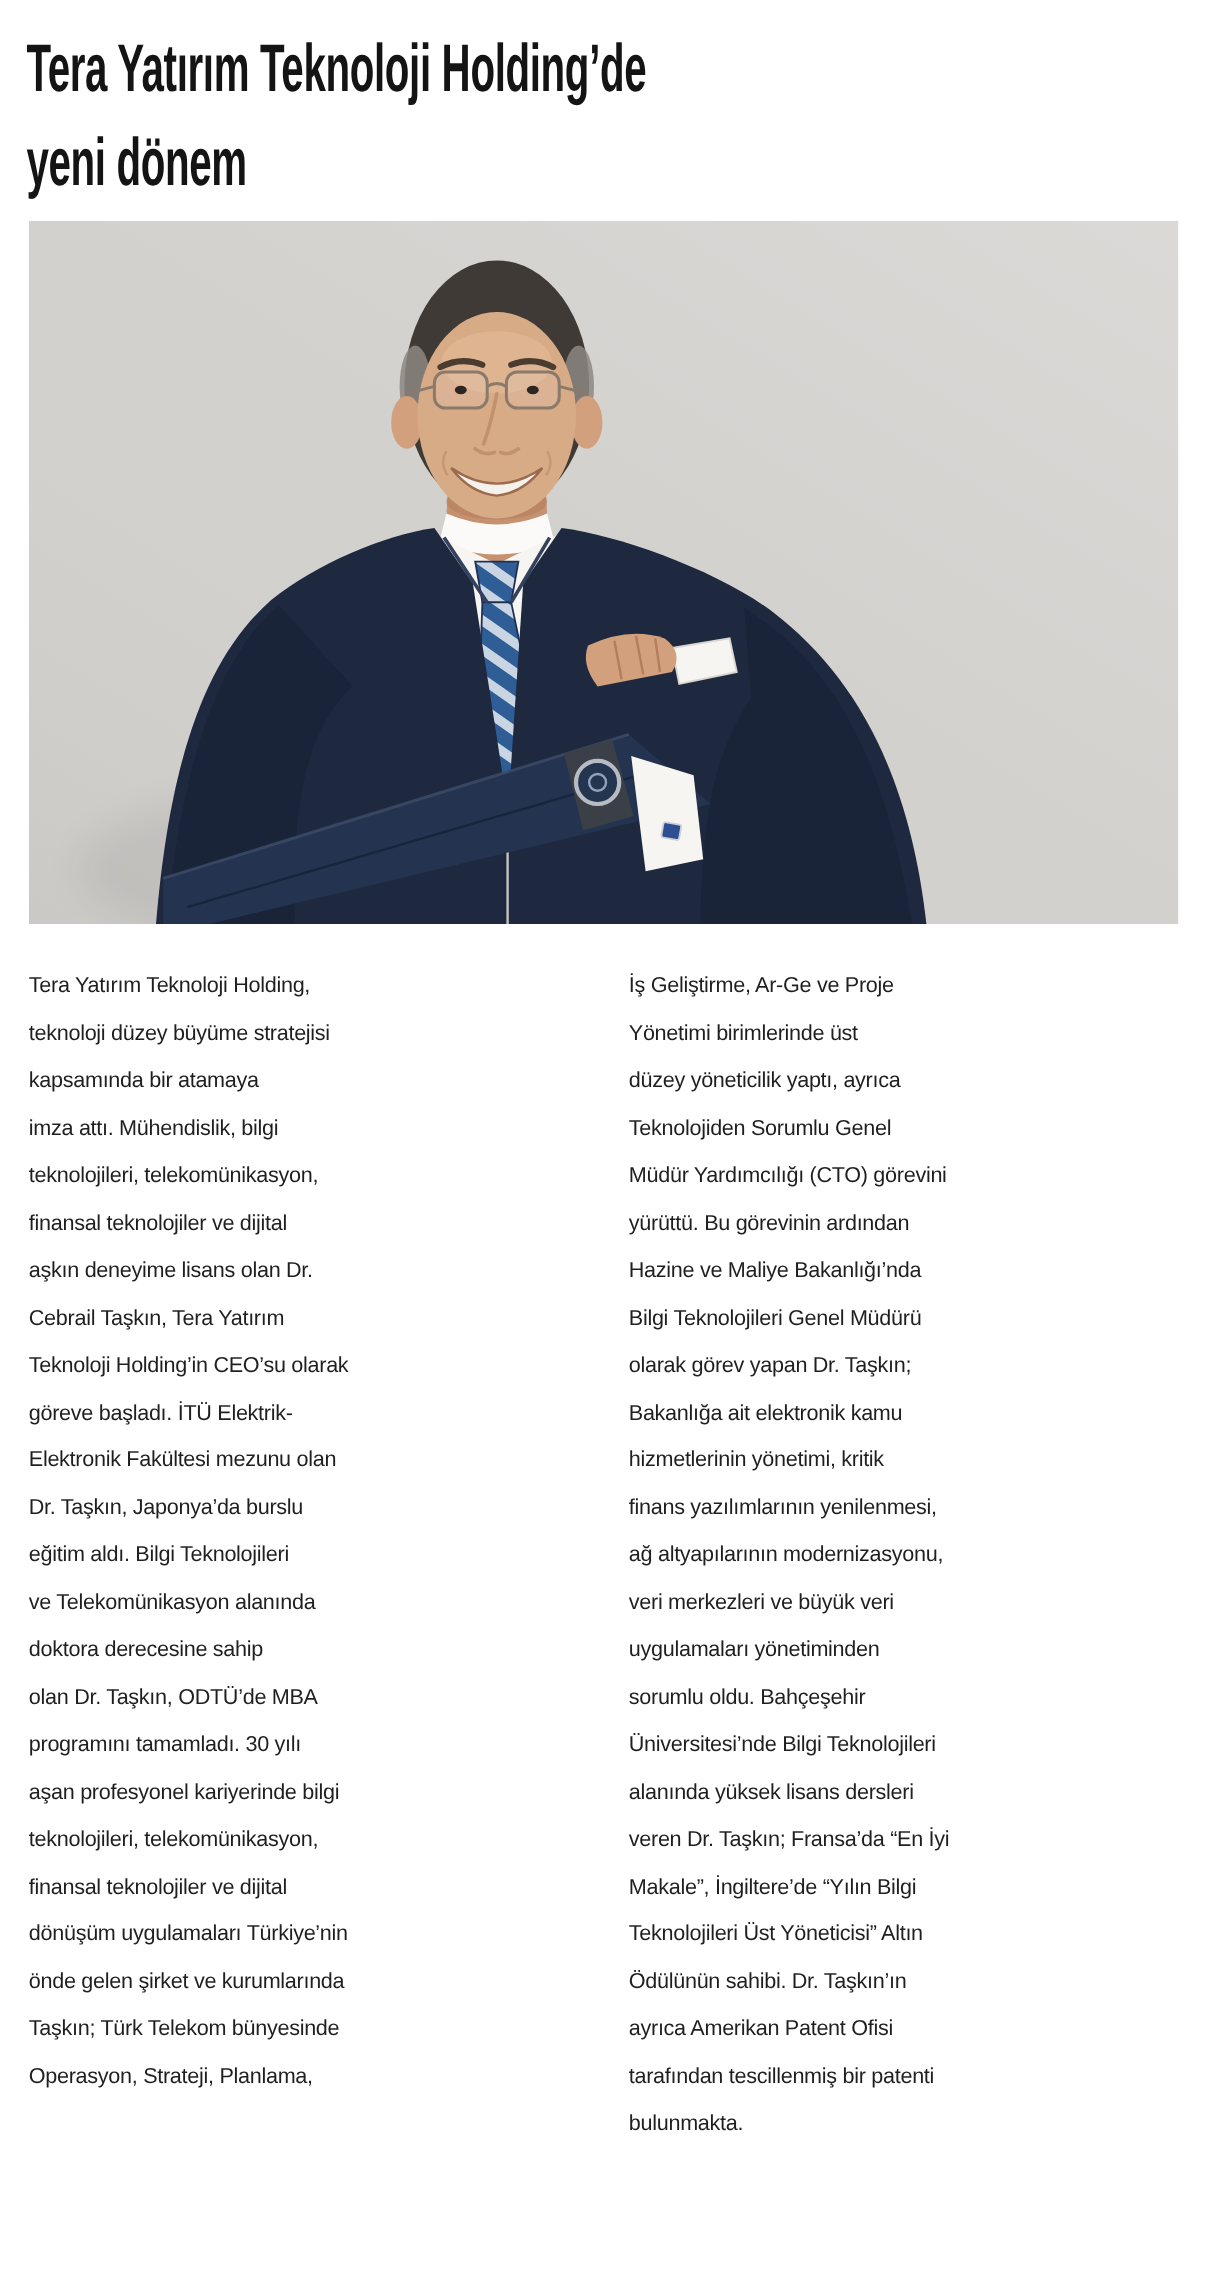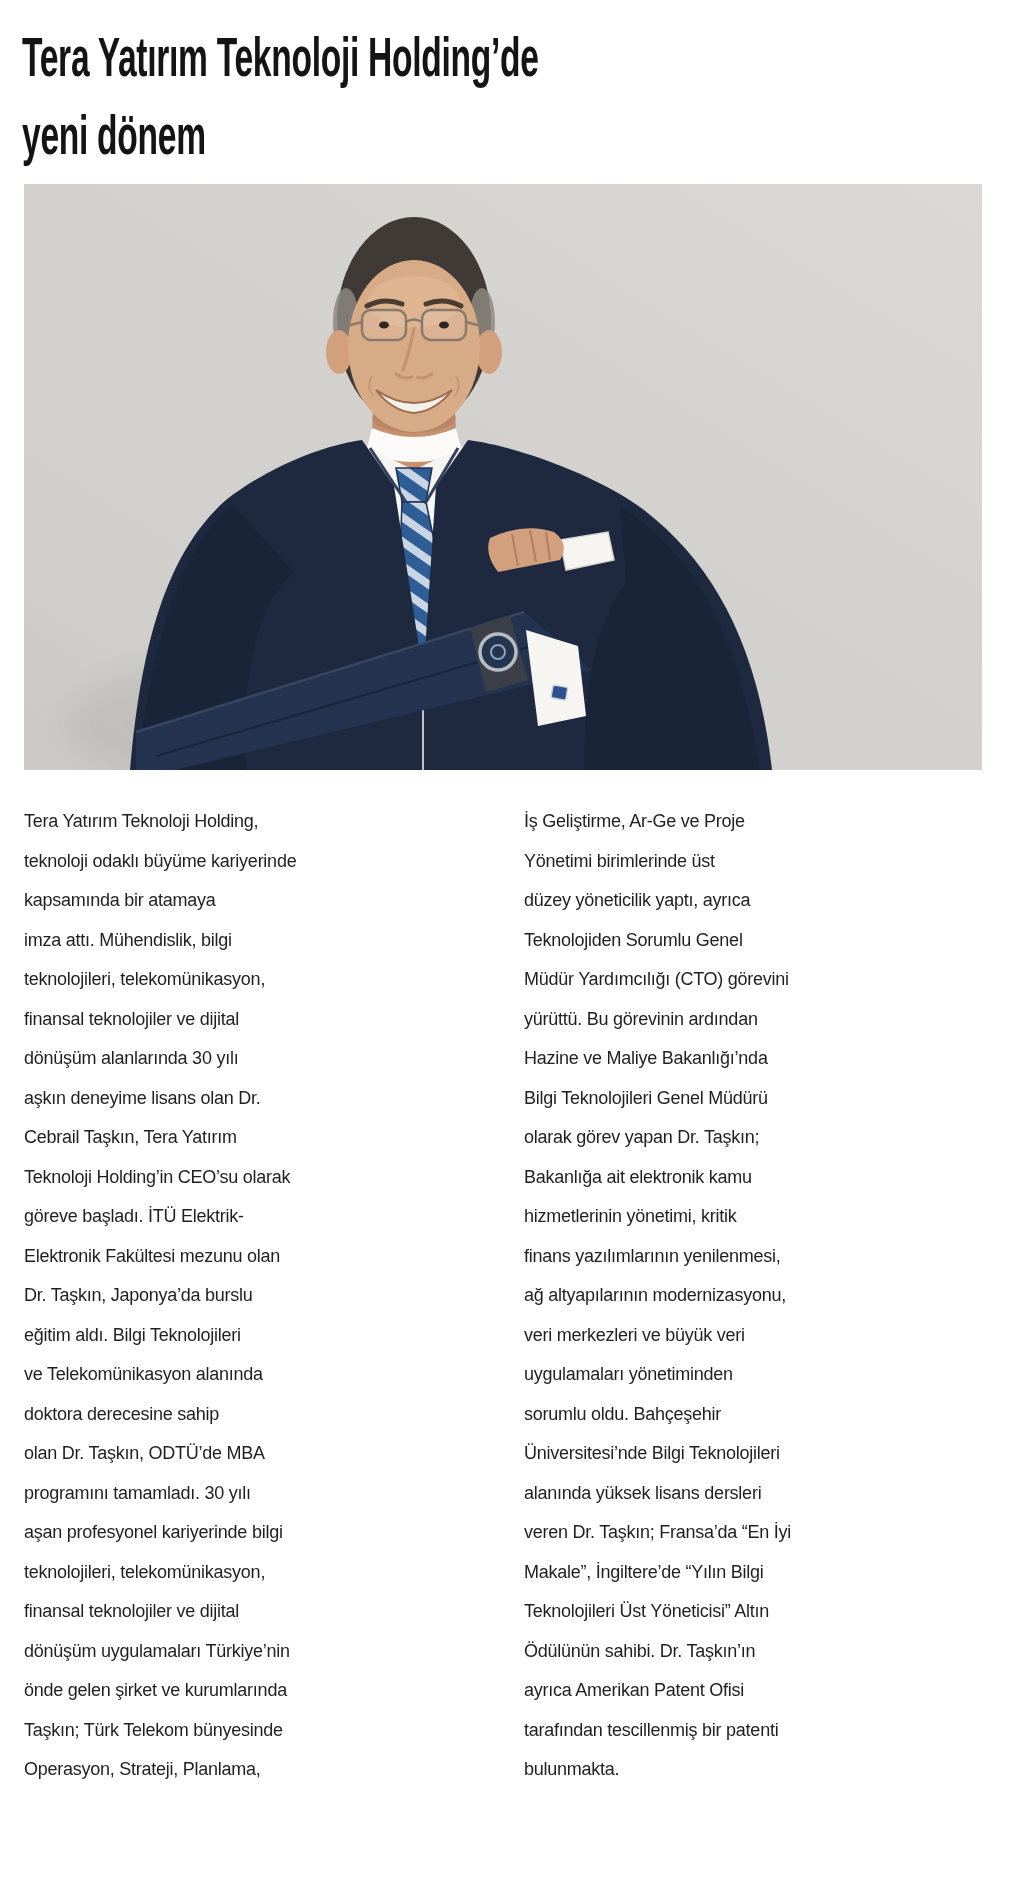--- a/index.html
+++ b/index.html
@@ -134,26 +134,25 @@
         <path d="M390,144 Q385,170 379,186 M372,190 Q380,196 388,193 M408,190 Q400,196 393,193" stroke="#b98963" stroke-width="3" fill="none" opacity="0.75" stroke-linecap="round"></path>
         <path d="M352,206 Q390,232 428,206 Q412,227 390,229 Q368,227 352,206 Z" fill="#f5f2ec" stroke="#9c6a4c" stroke-width="2"></path>
         <path d="M348,192 Q342,202 349,212 M432,192 Q438,202 431,212" stroke="#bb8a66" stroke-width="2" fill="none" opacity="0.6"></path>
       </g>
     </svg>
   </figure>
 
   <div class="columns">
     <div class="col col-left">
         <div class="line">Tera Yatırım Teknoloji Holding,</div>
-        <div class="line">teknoloji odaklı büyüme kariyerinde</div>
+        <div class="line">teknoloji düzey büyüme stratejisi</div>
         <div class="line">kapsamında bir atamaya</div>
         <div class="line">imza attı. Mühendislik, bilgi</div>
         <div class="line">teknolojileri, telekomünikasyon,</div>
         <div class="line">finansal teknolojiler ve dijital</div>
-        <div class="line">dönüşüm alanlarında 30 yılı</div>
         <div class="line">aşkın deneyime lisans olan Dr.</div>
         <div class="line">Cebrail Taşkın, Tera Yatırım</div>
         <div class="line">Teknoloji Holding’in CEO’su olarak</div>
         <div class="line">göreve başladı. İTÜ Elektrik-</div>
         <div class="line">Elektronik Fakültesi mezunu olan</div>
         <div class="line">Dr. Taşkın, Japonya’da burslu</div>
         <div class="line">eğitim aldı. Bilgi Teknolojileri</div>
         <div class="line">ve Telekomünikasyon alanında</div>
         <div class="line">doktora derecesine sahip</div>
         <div class="line">olan Dr. Taşkın, ODTÜ’de MBA</div>

